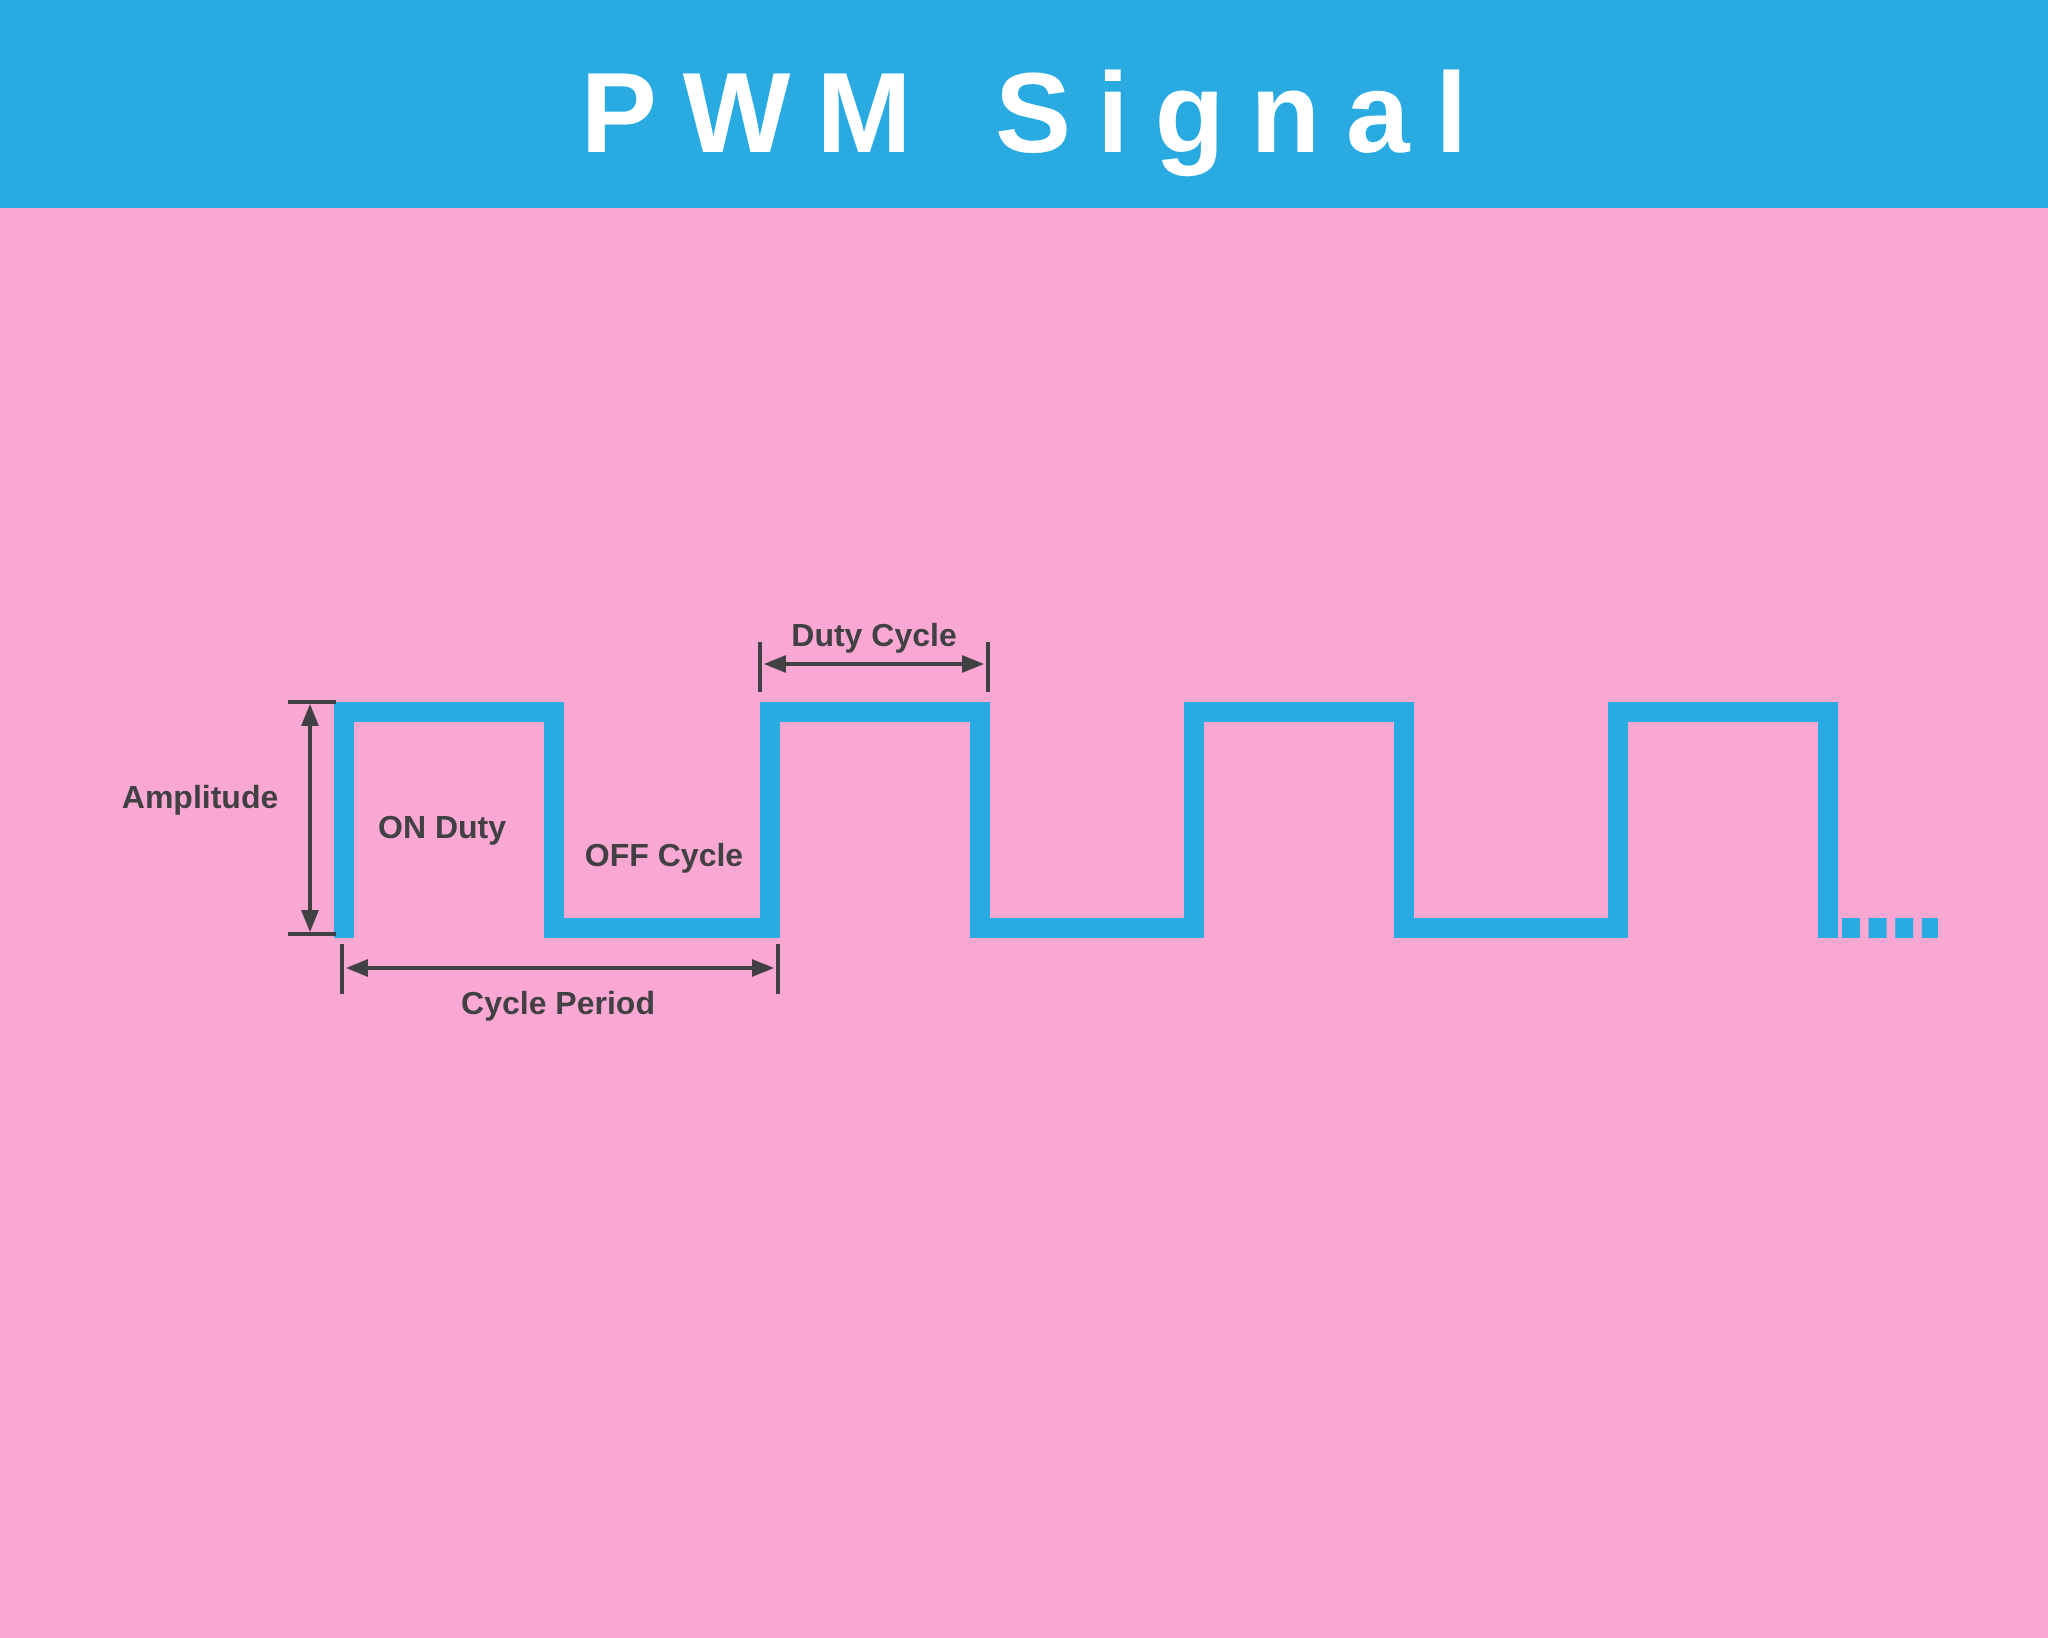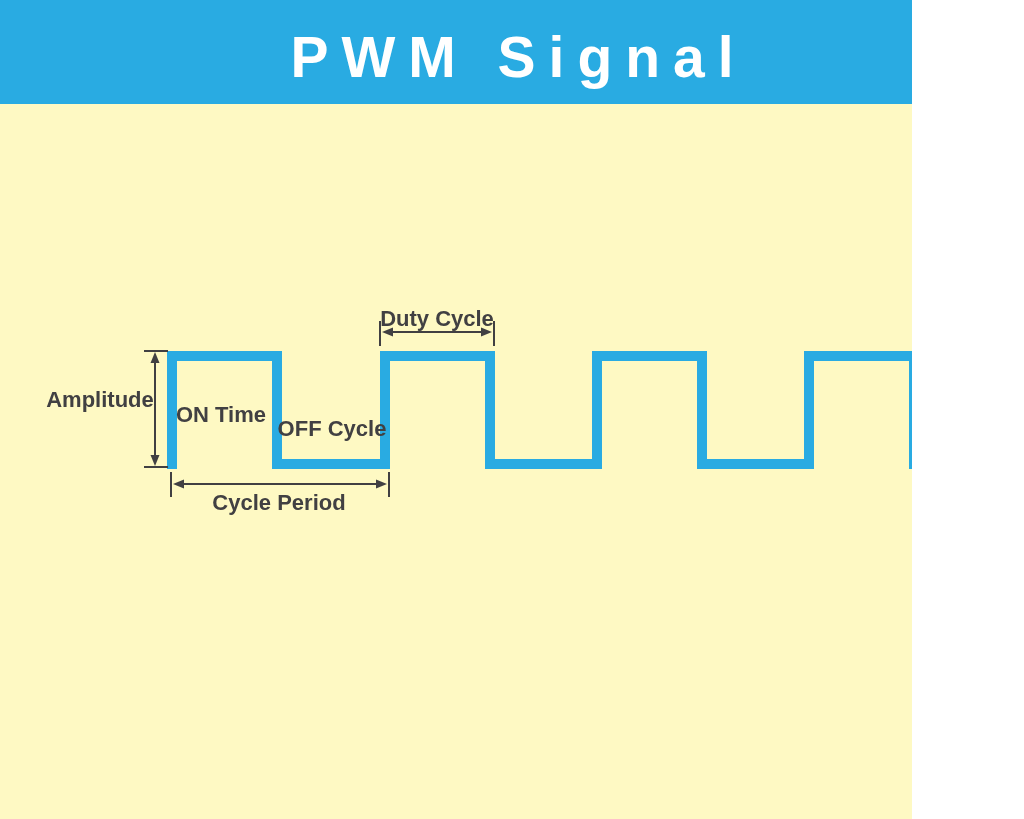--- a/index.html
+++ b/index.html
@@ -2,24 +2,24 @@
 <html><head>
 <meta charset="utf-8">
 <style>
   html, body {
     margin: 0;
     padding: 0;
     background: #ffffff;
   }
   #app {
     position: relative;
-    width: 912px;
+    width: 1024px;
     height: 819px;
     overflow: hidden;
-    background: #fef9c3;
+    background: #f9a8d4;
     font-family: "Liberation Sans", "DejaVu Sans", sans-serif;
   }
   .title-banner {
     position: absolute;
     left: 0; top: 0;
     width: 1024px;
     height: 104px;
     background: #29ABE2;
     display: flex;
     align-items: center;
@@ -39,21 +39,21 @@
     position: absolute;
     left: 0; top: 0;
     width: 1024px;
     height: 819px;
   }
   .diagram-label {
     position: absolute;
     transform: translate(-50%, -50%);
     color: #414042;
     font-weight: 700;
-    font-size: 22px;
+    font-size: 16px;
     white-space: nowrap;
   }
   #amplitude-label  { left: 100px; top: 400px; }
   #on-time-label    { left: 221px; top: 415px; }
   #off-time-label   { left: 332px; top: 429px; }
   #duty-cycle-label { left: 437px; top: 319px; }
   #time-period-label{ left: 279px; top: 503px; }
 </style>
 </head>
 <body>
@@ -90,20 +90,20 @@
       <line x1="171" y1="472" x2="171" y2="497"></line>
       <line x1="389" y1="472" x2="389" y2="497"></line>
       <line x1="180" y1="484" x2="380" y2="484"></line>
       <polygon points="173,484 184,479.5 184,488.5" stroke="none"></polygon>
       <polygon points="387,484 376,479.5 376,488.5" stroke="none"></polygon>
     </g>
   </svg>
 
   <div class="diagram-label" id="amplitude-label">Amplitude</div>
 
-  <div class="diagram-label" id="on-time-label">ON Time</div>
+  <div class="diagram-label" id="on-time-label">ON Duty</div>
 
   <div class="diagram-label" id="off-time-label">OFF Cycle</div>
 
   <div class="diagram-label" id="duty-cycle-label">Duty Cycle</div>
 
   <div class="diagram-label" id="time-period-label">Cycle Period</div>
 </div>
 
 </body></html>

